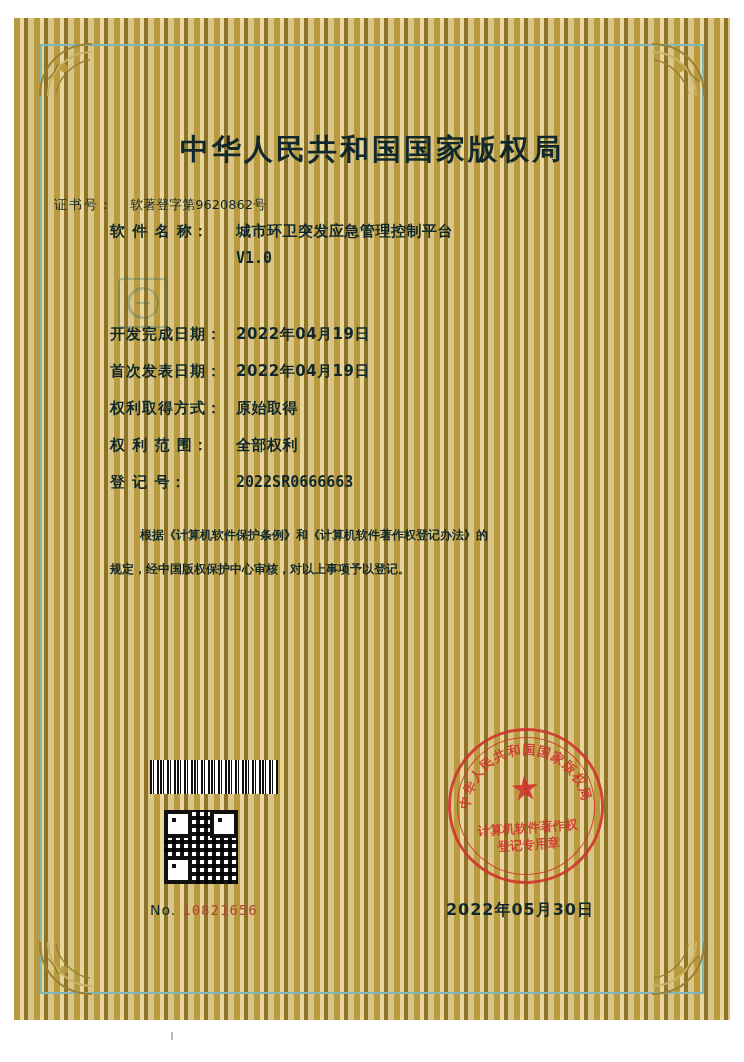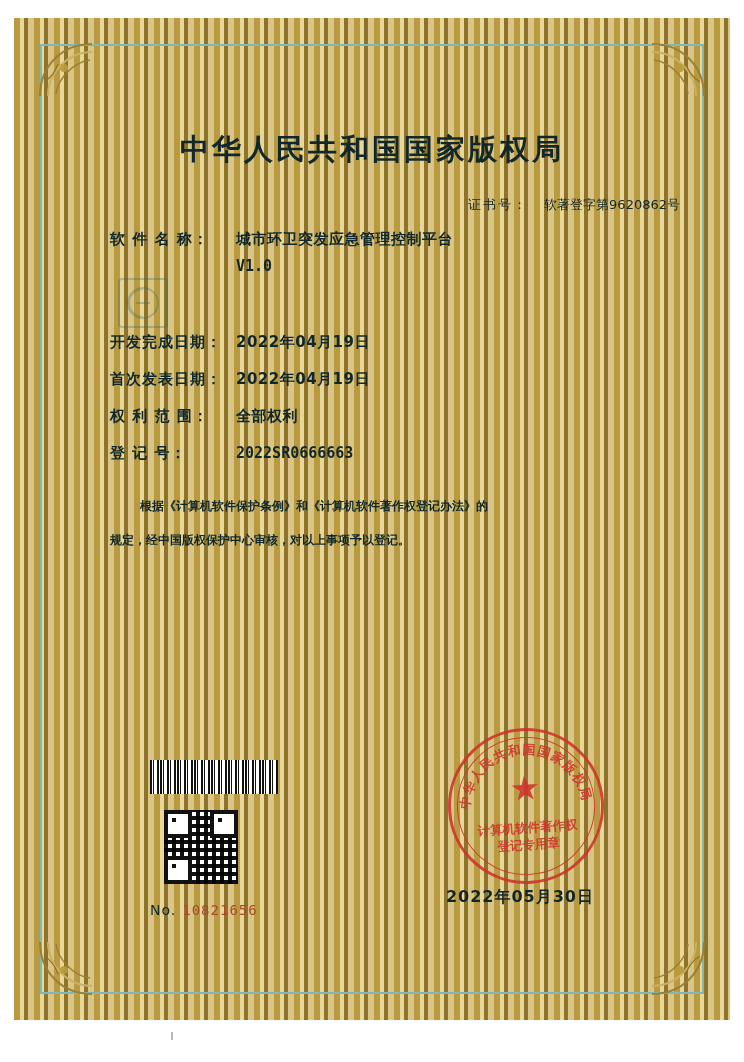--- a/index.html
+++ b/index.html
@@ -91,39 +91,39 @@
     font-size: 29px;
     margin-top: 72px;
   }
   .title-sub {
     font-size: 29px;
     margin-top: 26px;
   }
 
   .cert-no-row {
     margin-top: 26px;
-    text-align: right;
+    text-align: left;
     padding-right: 10px;
     font-size: 13px;
     color: #13272b;
   }
   .cert-no-row .label { letter-spacing: 2px; }
   .cert-no-row .value { margin-left: 12px; }
 
   
   .emblem {
     position: absolute;
     left: 62px;
     top: 218px;
     width: 54px;
     height: 54px;
     opacity: .30;
   }
 
-  .field-block { margin-top: 16px; padding-left: 56px; }
+  .field-block { margin-top: 8px; padding-left: 56px; }
 
   .field-row {
     display: flex;
     align-items: baseline;
     font-size: 15px;
     color: #10282c;
     margin-bottom: 18px;
   }
   .field-row .fl {
     width: 126px;
@@ -218,21 +218,21 @@
   .serial .num {
     font-family: "DejaVu Sans Mono", "Liberation Mono", monospace;
     color: #b0472e;
     margin-left: 6px;
     letter-spacing: 1px;
   }
 
   .issue-date {
     position: absolute;
     right: 96px;
-    bottom: 72px;
+    bottom: 59px;
     font-size: 16px;
     font-weight: bold;
     color: #10282c;
     letter-spacing: 1px;
   }
 
   
   .seal {
     position: absolute;
     right: 86px;
@@ -362,20 +362,24 @@
       <div class="field-row">
         <span class="fl">开发完成日期：</span>
         <span class="fv">2022年04月19日</span>
       </div>
 
       <div class="field-row">
         <span class="fl">首次发表日期：</span>
         <span class="fv">2022年04月19日</span>
       </div>
 
+      <div class="field-row">
+        <span class="fl">权利取得方式：</span>
+        <span class="fv">原始取得</span>
+      </div>
 
       <div class="field-row">
         <span class="fl">权 利 范 围：</span>
         <span class="fv">全部权利</span>
       </div>
 
       <div class="field-row">
         <span class="fl">登 记 号：</span>
         <span class="fv mono">2022SR0666663</span>
       </div>

